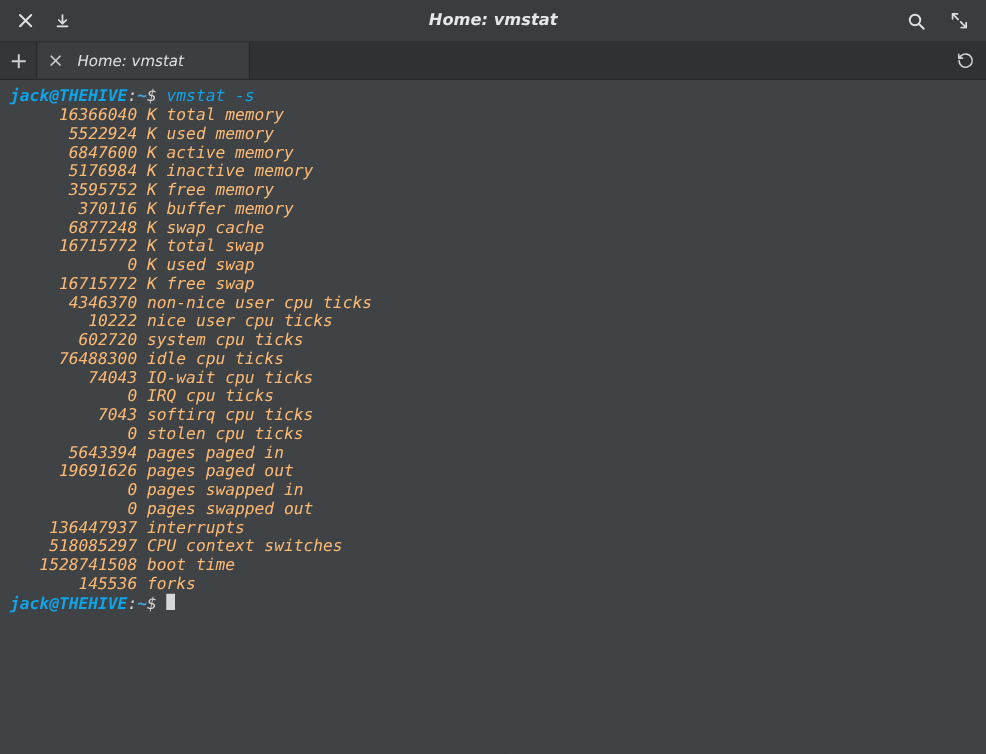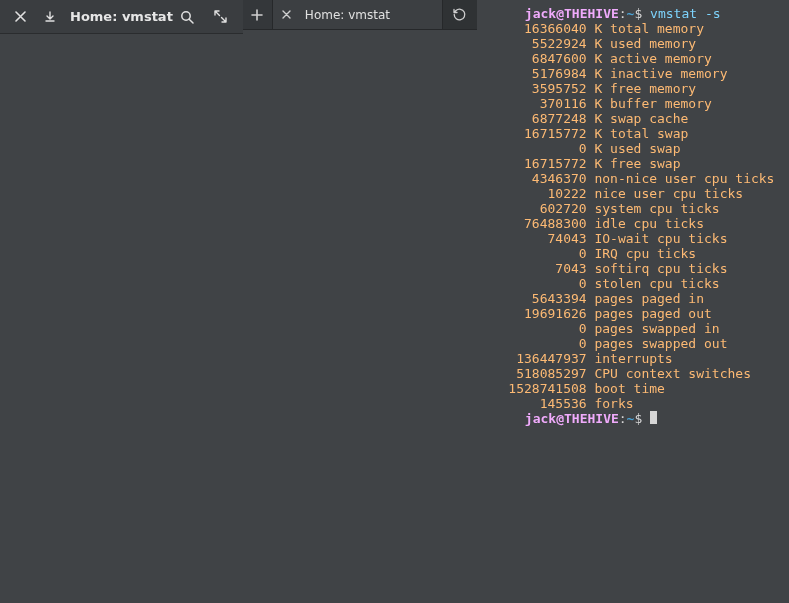--- a/index.html
+++ b/index.html
@@ -11,21 +11,22 @@
     background: #404346;
     font-family: "DejaVu Sans Mono", "Liberation Mono", monospace;
     font-size: 13px;
     color: #d0d0d0;
     overflow: hidden;
   }
   .window {
     width: 100%;
     height: 100%;
     display: flex;
-    flex-direction: row;
+    flex-direction: column;
+    font-style: italic;
   }
   .titlebar {
     height: 34px;
     background: #3a3d40;
     border-bottom: 1px solid #2a2c2e;
     display: flex;
     align-items: center;
     color: #e6e6e6;
     font-family: "DejaVu Sans","Liberation Sans",sans-serif;
     font-size: 13px;
@@ -106,23 +107,23 @@
   }
   .terminal {
     flex: 1;
     background: #404346;
     padding: 6px 8px 8px 8px;
     white-space: pre;
     line-height: 15px;
     overflow: hidden;
     color: #d6d6d6;
   }
-  .prompt-user { color: #f0abfc; font-weight: 600; margin-left: 40px; }
+  .prompt-user { color: #0ea5e9; font-weight: 600; }
   .prompt-path { color: #4aa3d6; font-weight: 600; }
-  .cmd { color: #7dd3fc; }
+  .cmd { color: #0ea5e9; }
   .cursor {
     display: inline-block;
     width: 7px;
     height: 13px;
     background: #d6d6d6;
     vertical-align: -1px;
   }
   .out-line { color: #fdba74; }
 </style>
 </head>

